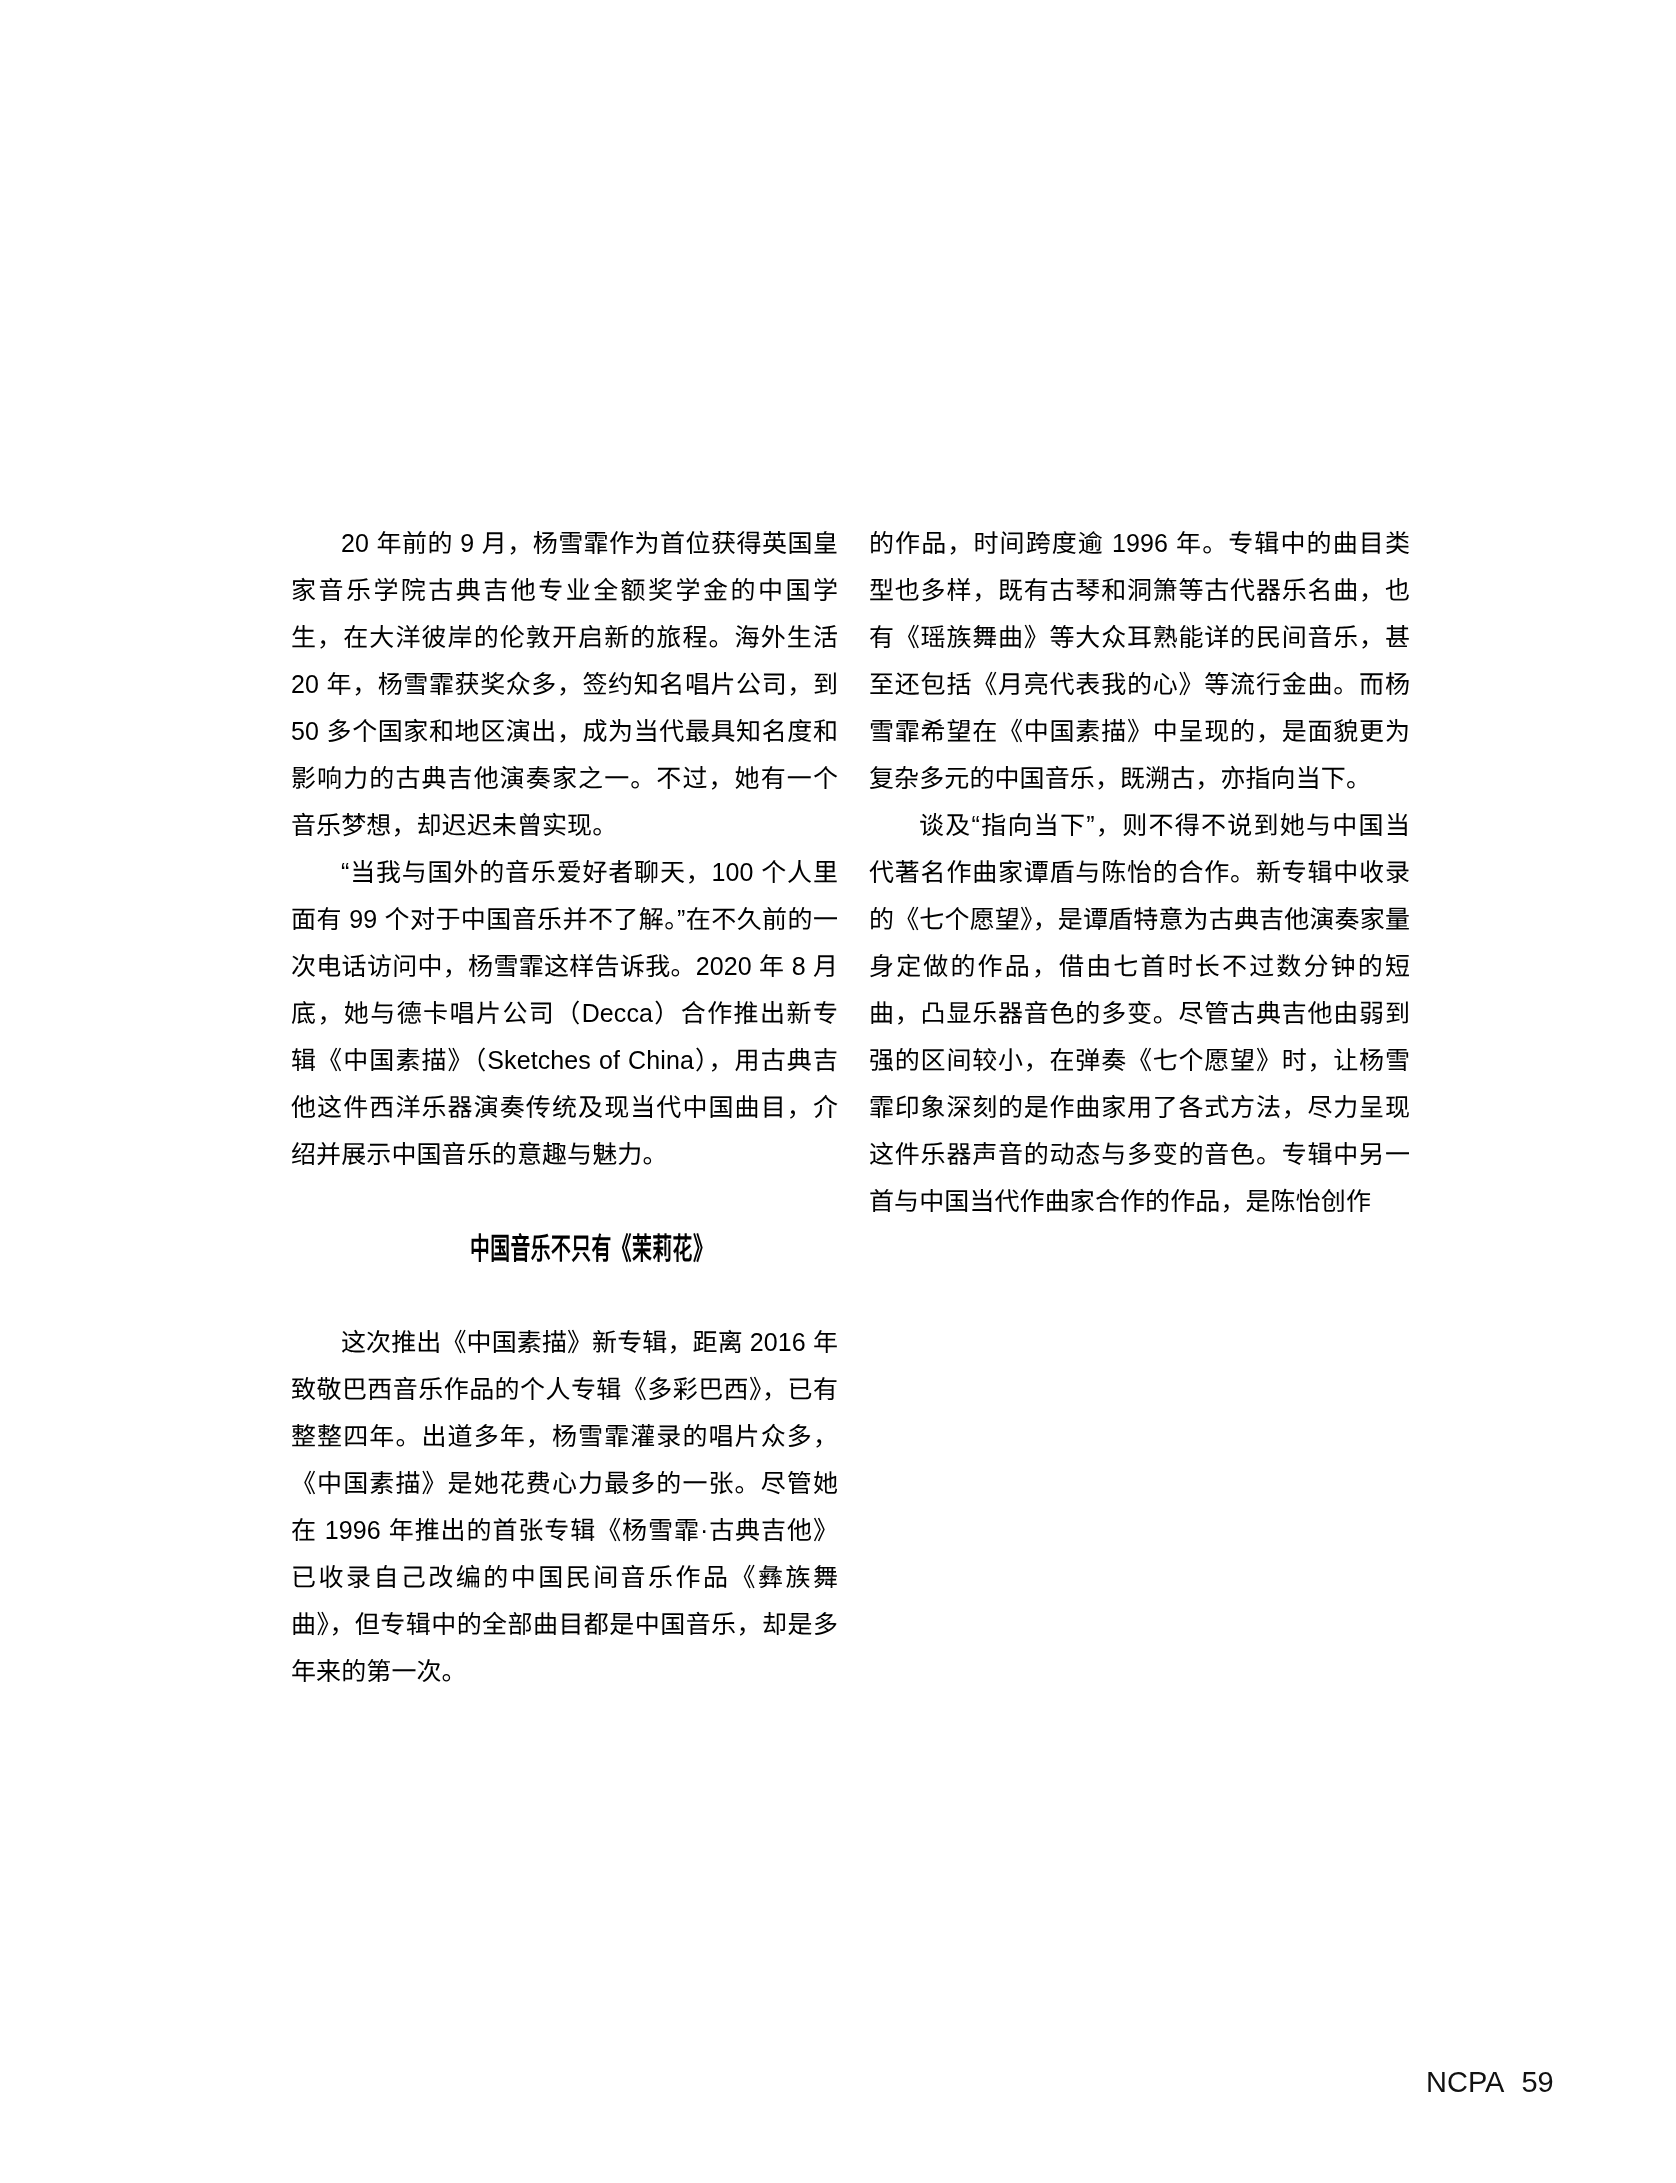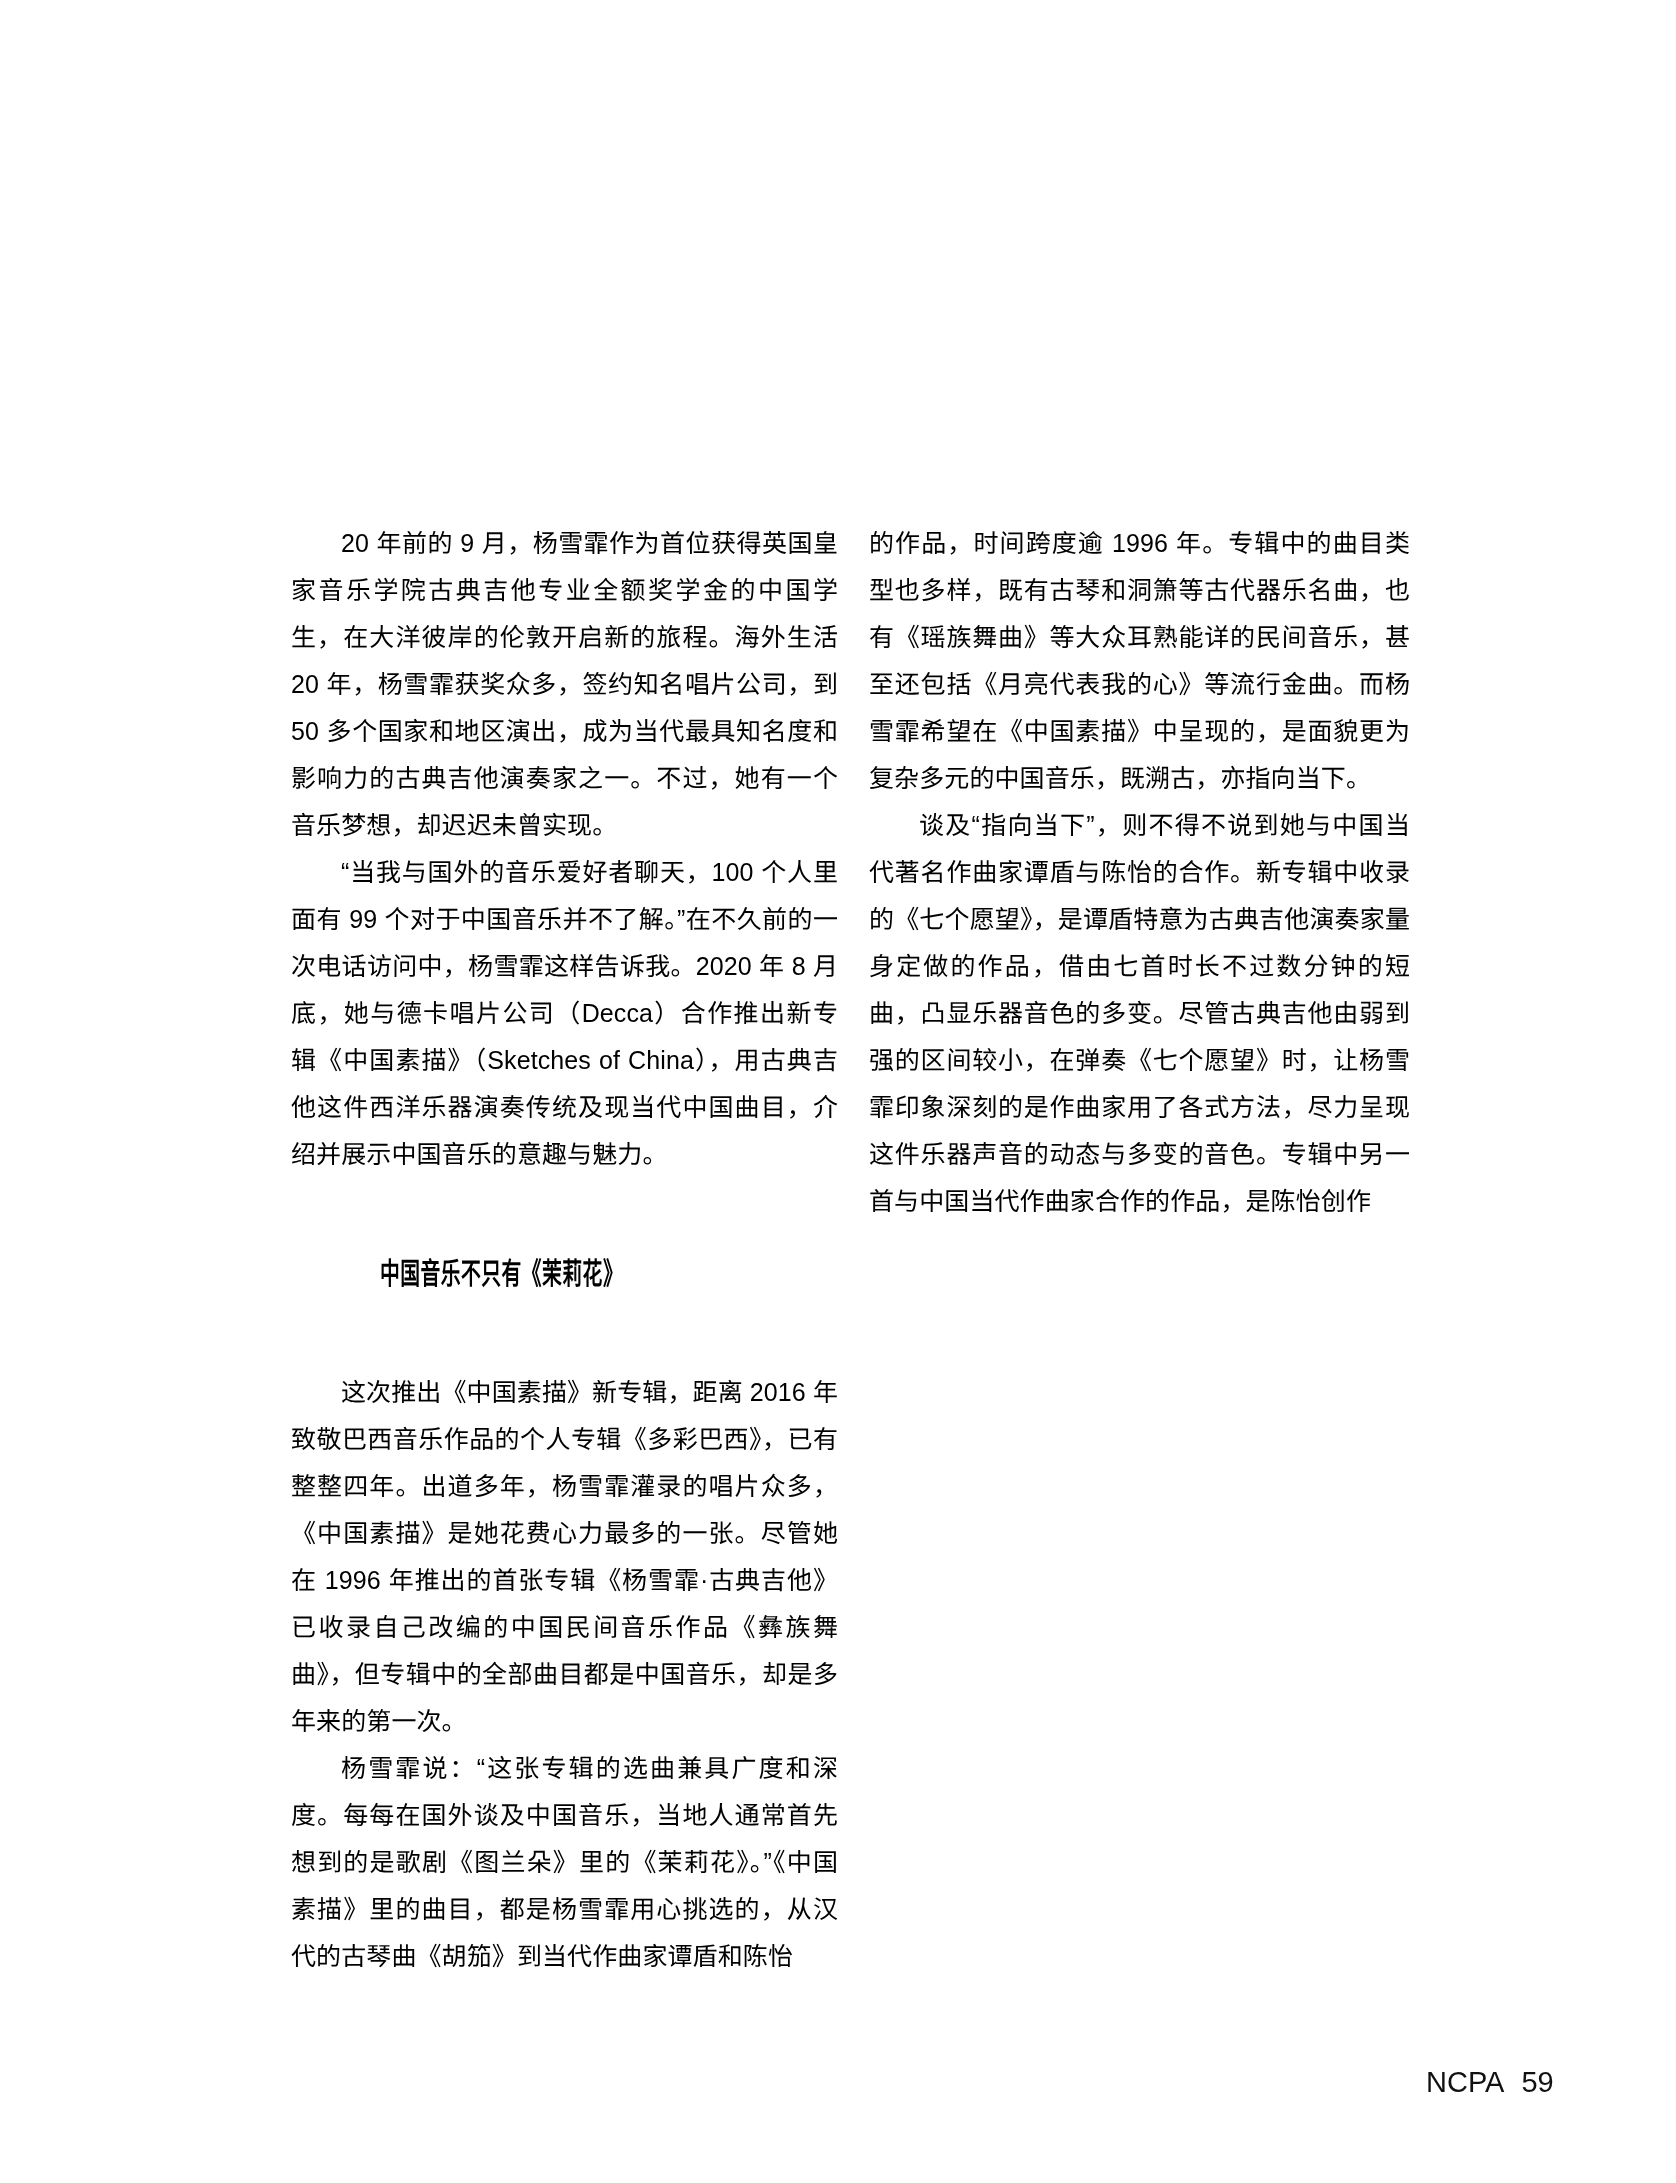--- a/index.html
+++ b/index.html
@@ -40,26 +40,26 @@
     width: 541px;
   }
   .para {
     margin: 0;
     padding: 0;
   }
   .para.indent {
     text-indent: 2em;
   }
   .section-heading {
-    margin: 72px 0;
+    margin: 47px 0;
     padding: 0;
     font-size: 30px;
     line-height: 47px;
     font-weight: 900;
-    text-align: center;
+    text-align: right;
     text-indent: 0;
     letter-spacing: 0.7px;
     white-space: nowrap;
   }
   .section-heading .squeeze {
     display: inline-block;
     transform: scaleX(0.66);
     transform-origin: left center;
   }
   .page-footer {
@@ -80,21 +80,20 @@
 
 <div class="page">
 
   <div class="column column-left">
     <p class="para indent">20 年前的 9 月，杨雪霏作为首位获得英国皇家音乐学院古典吉他专业全额奖学金的中国学生，在大洋彼岸的伦敦开启新的旅程。海外生活 20 年，杨雪霏获奖众多，签约知名唱片公司，到 50 多个国家和地区演出，成为当代最具知名度和影响力的古典吉他演奏家之一。不过，她有一个音乐梦想，却迟迟未曾实现。</p>
     <p class="para indent">“当我与国外的音乐爱好者聊天，100 个人里面有 99 个对于中国音乐并不了解。”在不久前的一次电话访问中，杨雪霏这样告诉我。2020 年 8 月底，她与德卡唱片公司（Decca）合作推出新专辑《中国素描》（Sketches of China），用古典吉他这件西洋乐器演奏传统及现当代中国曲目，介绍并展示中国音乐的意趣与魅力。</p>
     <h2 class="section-heading">
       <span class="squeeze">中国音乐不只有《茉莉花》</span>
     </h2>
     <p class="para indent">这次推出《中国素描》新专辑，距离 2016 年致敬巴西音乐作品的个人专辑《多彩巴西》，已有整整四年。出道多年，杨雪霏灌录的唱片众多，《中国素描》是她花费心力最多的一张。尽管她在 1996 年推出的首张专辑《杨雪霏·古典吉他》已收录自己改编的中国民间音乐作品《彝族舞曲》，但专辑中的全部曲目都是中国音乐，却是多年来的第一次。</p>
-    <p class="para indent">杨雪霏说：“这张专辑的选曲兼具广度和深度。每每在国外谈及中国音乐，当地人通常首先想到的是歌剧《图兰朵》里的《茉莉花》。”《中国素描》里的曲目，都是杨雪霏用心挑选的，从汉代的古琴曲《胡笳》到当代作曲家谭盾和陈怡</p>
   </div>
 
   <div class="column column-right">
     <p class="para">的作品，时间跨度逾 1996 年。专辑中的曲目类型也多样，既有古琴和洞箫等古代器乐名曲，也有《瑶族舞曲》等大众耳熟能详的民间音乐，甚至还包括《月亮代表我的心》等流行金曲。而杨雪霏希望在《中国素描》中呈现的，是面貌更为复杂多元的中国音乐，既溯古，亦指向当下。</p>
     <p class="para indent">谈及“指向当下”，则不得不说到她与中国当代著名作曲家谭盾与陈怡的合作。新专辑中收录的《七个愿望》，是谭盾特意为古典吉他演奏家量身定做的作品，借由七首时长不过数分钟的短曲，凸显乐器音色的多变。尽管古典吉他由弱到强的区间较小，在弹奏《七个愿望》时，让杨雪霏印象深刻的是作曲家用了各式方法，尽力呈现这件乐器声音的动态与多变的音色。专辑中另一首与中国当代作曲家合作的作品，是陈怡创作</p>
   </div>
 
   <div class="page-footer">
     <span>NCPA</span>
     <span>59</span>

